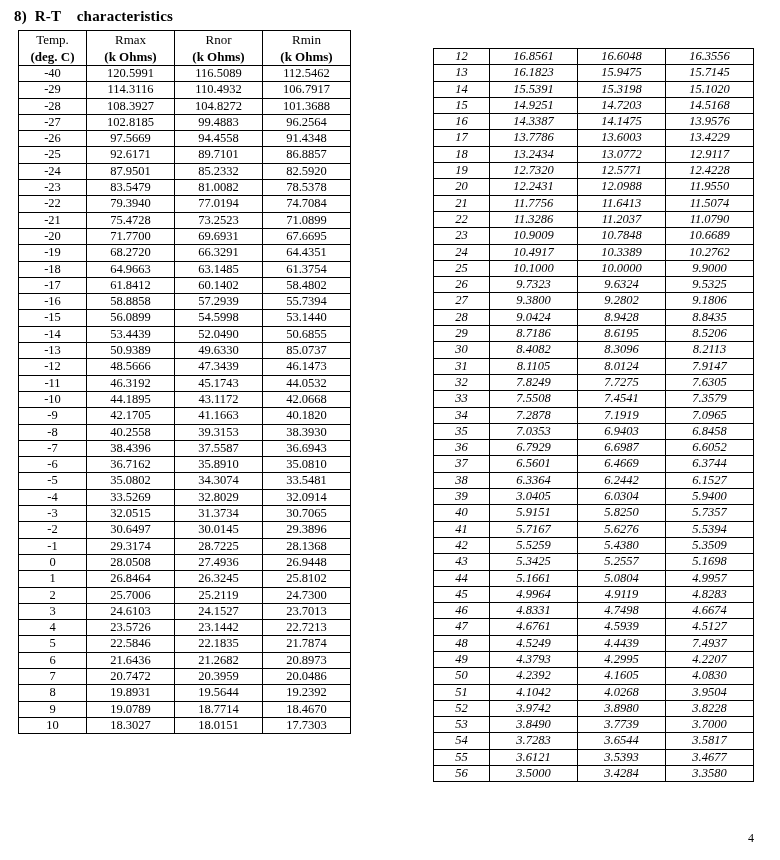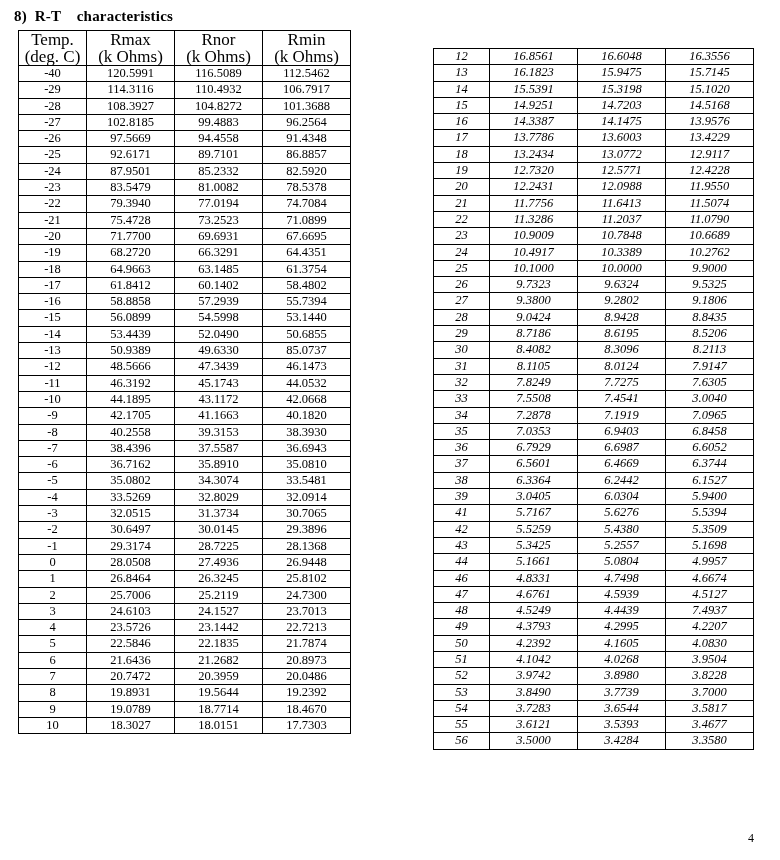--- a/index.html
+++ b/index.html
@@ -47,21 +47,21 @@
   table.rt td, table.rt th {
     border: 1px solid #000000;
     text-align: center;
     padding: 0px 2px;
     height: 15.3px;
     line-height: 15.3px;
     font-weight: normal;
     white-space: nowrap;
   }
   table.rt th {
-    font-size: 17px;
+    font-size: 13px;
     height: 17px;
     line-height: 17px;
   }
   
   #left-table {
     position: absolute;
     left: 18px;
     top: 0px;
   }
   #left-table col.c0 { width: 68px; }
@@ -81,21 +81,21 @@
   #right-table col.c2 { width: 88px; }
   #right-table col.c3 { width: 88px; }
 
   .page-number {
     position: absolute;
     right: 26px;
     bottom: 14px;
     font-family: "Liberation Serif", serif;
     font-size: 12px;
   }
-  .hdr-line2 { display: block; }
+  .hdr-line2 { display: block; font-weight: bold; }
 </style>
 </head>
 <body>
 
 <div class="page">
 
   <div class="doc-title">8)  R-T    characteristics</div>
 
   <div class="tables">
 
@@ -507,21 +507,21 @@
           <tr>
             <td>32</td>
             <td>7.8249</td>
             <td>7.7275</td>
             <td>7.6305</td>
           </tr>
           <tr>
             <td>33</td>
             <td>7.5508</td>
             <td>7.4541</td>
-            <td>3.0040</td>
+            <td>7.3579</td>
           </tr>
           <tr>
             <td>34</td>
             <td>7.2878</td>
             <td>7.1919</td>
             <td>7.0965</td>
           </tr>
           <tr>
             <td>35</td>
             <td>7.0353</td>
@@ -546,20 +546,26 @@
             <td>6.2442</td>
             <td>6.1527</td>
           </tr>
           <tr>
             <td>39</td>
             <td>3.0405</td>
             <td>6.0304</td>
             <td>5.9400</td>
           </tr>
           <tr>
+            <td>40</td>
+            <td>5.9151</td>
+            <td>5.8250</td>
+            <td>5.7357</td>
+          </tr>
+          <tr>
             <td>41</td>
             <td>5.7167</td>
             <td>5.6276</td>
             <td>5.5394</td>
           </tr>
           <tr>
             <td>42</td>
             <td>5.5259</td>
             <td>5.4380</td>
             <td>5.3509</td>
@@ -570,20 +576,26 @@
             <td>5.2557</td>
             <td>5.1698</td>
           </tr>
           <tr>
             <td>44</td>
             <td>5.1661</td>
             <td>5.0804</td>
             <td>4.9957</td>
           </tr>
           <tr>
+            <td>45</td>
+            <td>4.9964</td>
+            <td>4.9119</td>
+            <td>4.8283</td>
+          </tr>
+          <tr>
             <td>46</td>
             <td>4.8331</td>
             <td>4.7498</td>
             <td>4.6674</td>
           </tr>
           <tr>
             <td>47</td>
             <td>4.6761</td>
             <td>4.5939</td>
             <td>4.5127</td>

